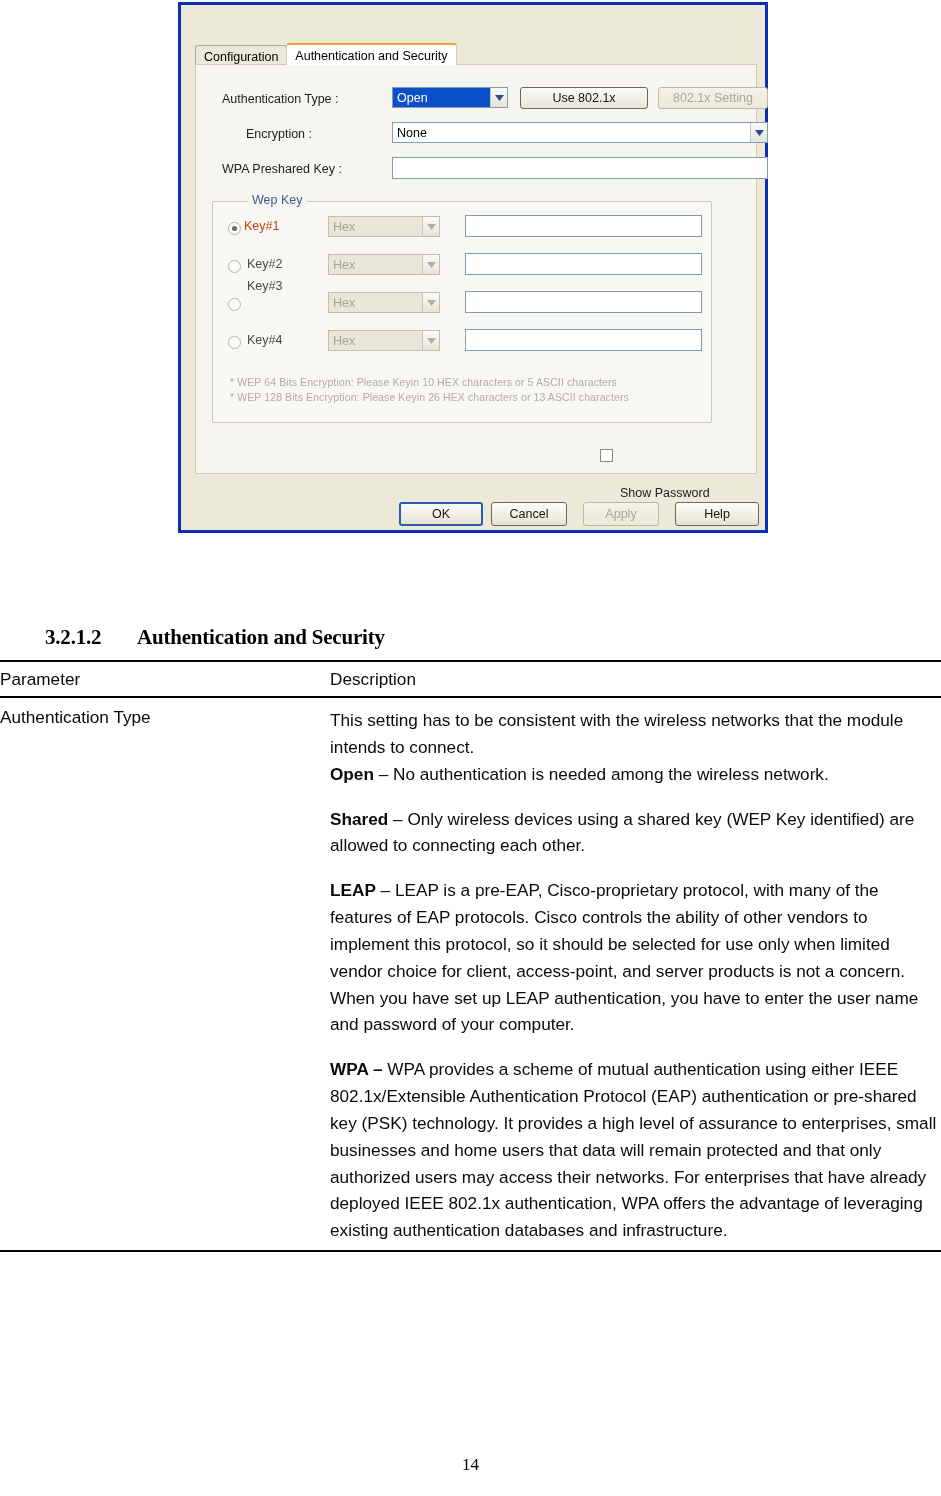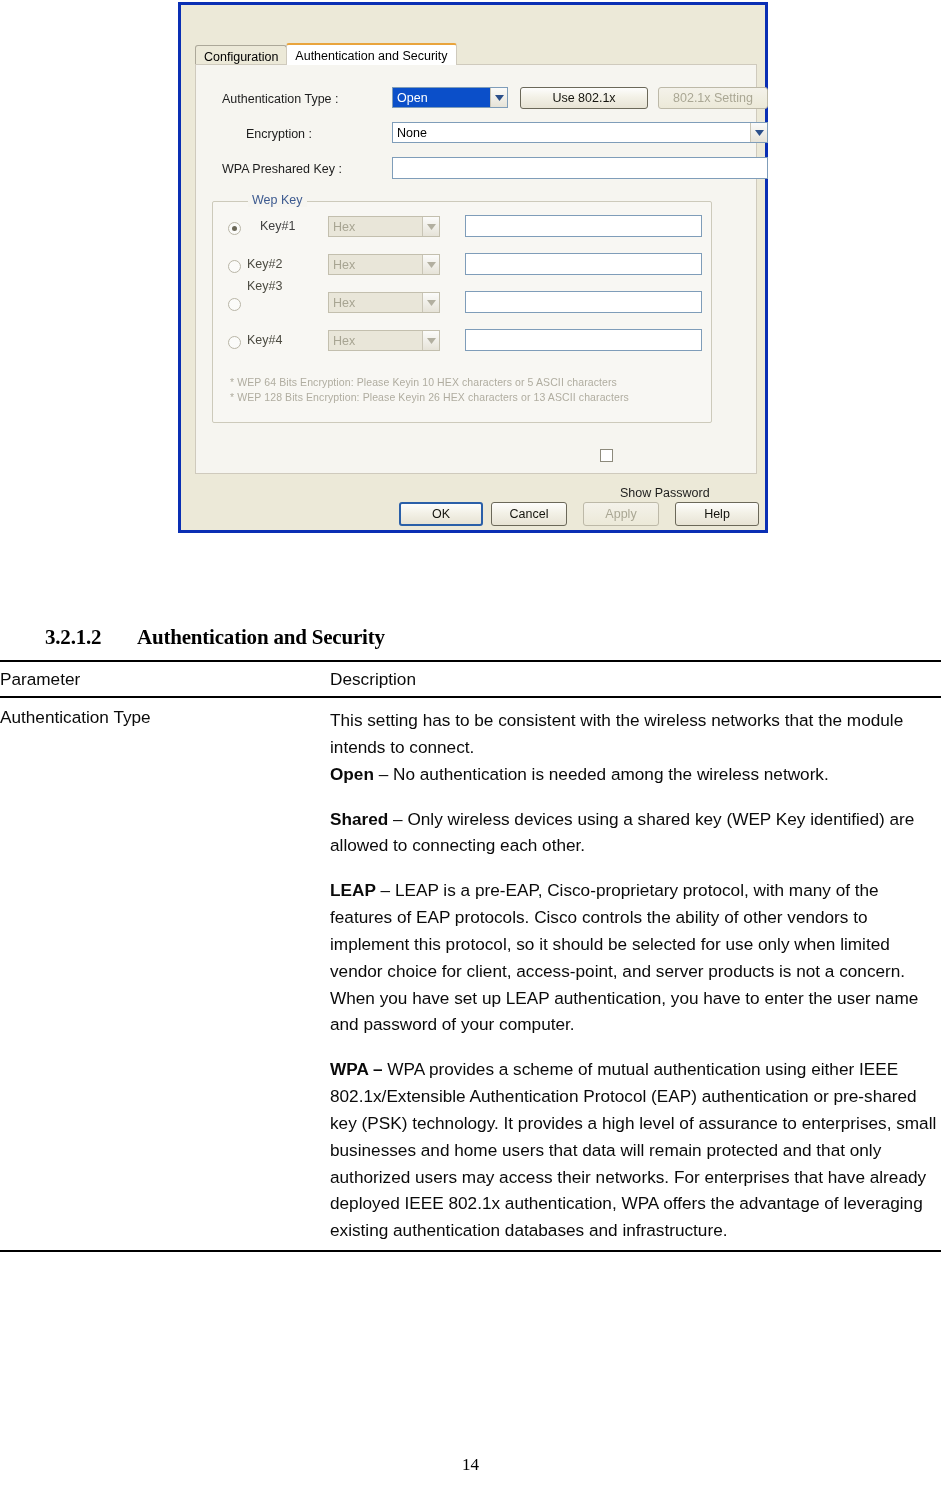--- a/index.html
+++ b/index.html
@@ -273,21 +273,21 @@
 
     <div class="lbl" style="left:26px; top:97px;">WPA Preshared Key :</div>
     <div class="textbox" style="left:196px; top:92px; width:376px; height:22px;">
       
     </div>
 
     <div class="group" style="left:16px; top:136px; width:500px; height:222px;"></div>
     <div class="group-title" style="left:28px; top:128px; background:#f6f5f0;margin-left:24px;">Wep Key</div>
 
     <div class="radio on" style="left:32px; top:157px;"></div>
-    <div class="lbl" style="left:64px; top:154px; color:#404040;">Key#1</div>
+    <div class="lbl" style="left:48px; top:154px; color:#c2410c;">Key#1</div>
     <div class="combo disabled" style="left:132px; top:151px; width:112px; height:21px;">
       <div class="val">Hex</div>
       <div class="arrow">
         <svg width="9" height="6" viewBox="0 0 9 6">
             <path d="M0 0 L4.5 6 L9 0 Z" fill="#b2afa0"></path>
           </svg>
       </div>
     </div>
     <div class="textbox" style="left:269px; top:150px; width:237px; height:22px;"></div>
 

